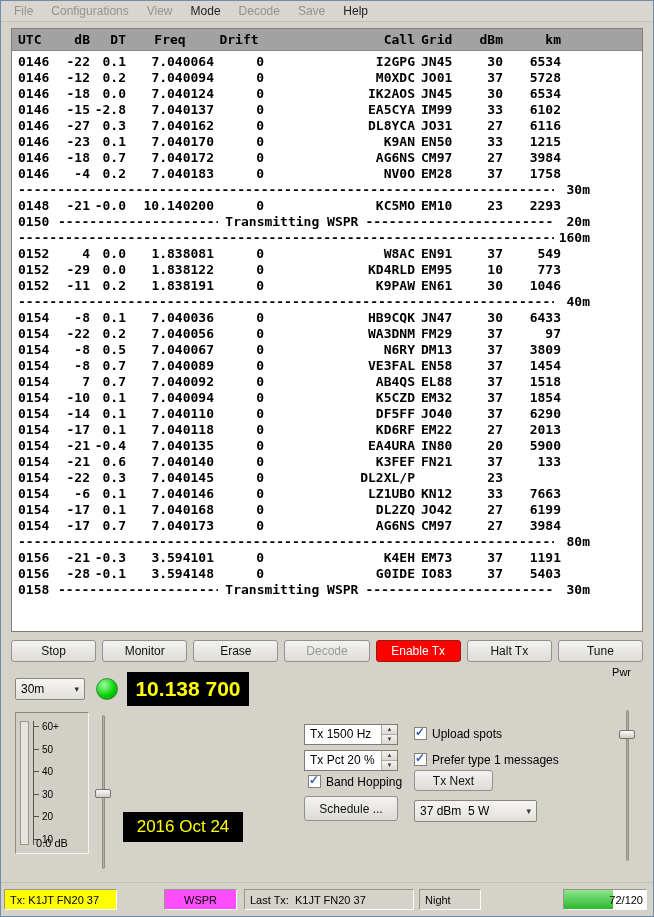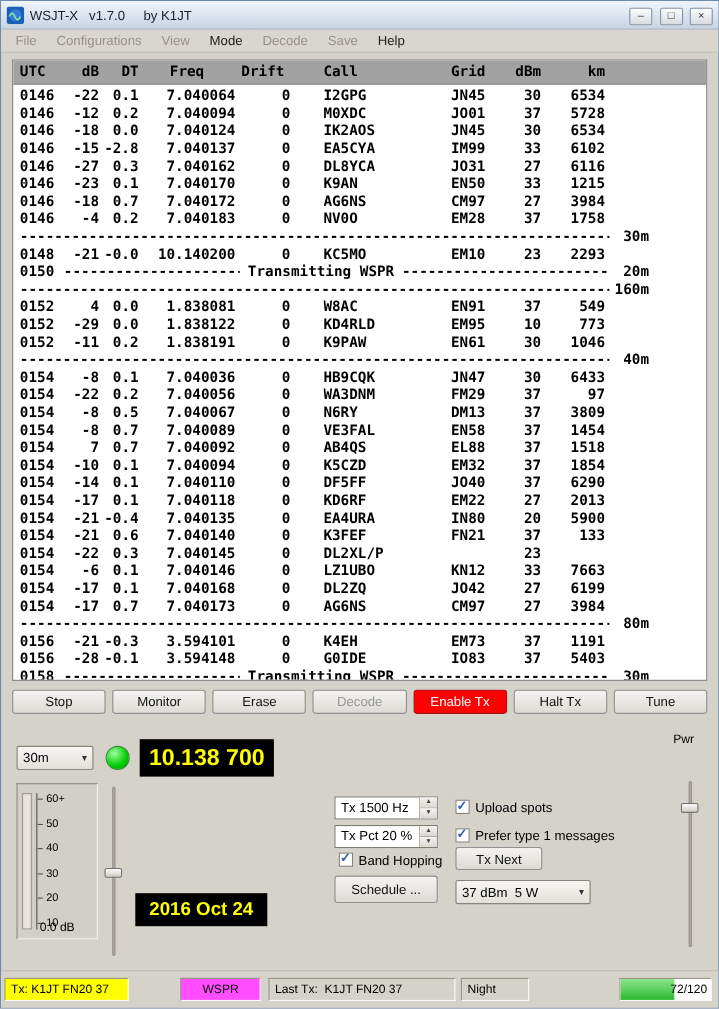--- a/index.html
+++ b/index.html
@@ -24,36 +24,36 @@
     flex-direction:column;overflow:hidden;font-family:"DejaVu Sans Mono",monospace;font-weight:bold;font-size:13px;color:#000;}
   .thead{flex:0 0 22px;background:#a2a2a2;display:flex;align-items:center;border-bottom:1px solid #8a8a8a;}
   .tbody{flex:1;overflow:hidden;padding-top:3px;}
   .trow{display:flex;height:16px;line-height:16px;align-items:center;}
   .cell{white-space:pre;overflow:hidden;}
   .col-utc{width:46px;padding-left:6px;}
   .col-db{width:32px;text-align:right;}
   .col-dt{width:36px;text-align:right;}
   .col-freq{width:88px;text-align:right;}
   .col-drift{width:50px;text-align:right;}
-  .col-call{width:110px;margin-left:30px;}
+  .col-call{width:110px;margin-left:41px;text-align:right;}
   .col-grid{width:64px;padding-left:6px;}
   .col-dbm{width:24px;text-align:right;}
   .col-km{width:58px;text-align:right;}
   .col-tail{flex:1;}
   .thead .col-freq,.thead .col-drift{text-align:center;}
   .dashes{overflow:hidden;white-space:pre;}
   .dash-f{flex:1 1 0;}
   .dash-l{flex:0.85 1 0;}
   .dash-r{flex:1 1 0;}
   .sep-text{padding:0 7px;}
   .sep-band{min-width:36px;text-align:right;margin-right:52px;}
   .seprow.pad{padding-left:6px;}
 
   
-  .btnrow{flex:0 0 22px;margin:8px 10px 13px;display:flex;gap:6px;}
+  .btnrow{flex:0 0 22px;margin:8px 10px 0;display:flex;gap:6px;}
   .pushbtn{border:1px solid #919191;border-radius:3px;background:linear-gradient(#f4f3f1,#dddbd6);
     font-size:12px;color:#111;font-family:inherit;padding:0;}
   .btnrow .pushbtn{flex:1;height:22px;}
   .pushbtn.danger{background:var(--enable-tx,#ff0000);color:#fff;border-color:#a31515;}
   .pushbtn.disabled{color:#999;}
 
   
   .bandrow{flex:0 0 34px;margin:10px 14px 0;display:flex;align-items:center;}
   .combo{display:flex;align-items:center;justify-content:space-between;background:linear-gradient(#f7f6f4,#e2e0da);
     border:1px solid #89857c;border-radius:2px;font-size:12px;padding:0 5px;}
@@ -102,56 +102,41 @@
   .chk.upload{left:413px;top:18px;}
   .chk.prefer{left:413px;top:44px;}
   .chk.hop{left:307px;top:66px;}
 
   .ctl-btn{position:absolute;}
   .ctl-btn.txnext{left:413px;top:62px;width:79px;height:21px;}
   .ctl-btn.schedule{left:303px;top:88px;width:94px;height:25px;}
   .combo.power{position:absolute;left:413px;top:92px;width:123px;height:22px;}
 
   .lcd{position:absolute;left:122px;width:120px;height:30px;background:#000;color:var(--freq-text,#ffff00);
-    display:flex;align-items:center;justify-content:center;font-size:17px;font-weight:bold;white-space:pre;}
+    display:flex;align-items:center;justify-content:center;font-size:17px;font-weight:normal;white-space:pre;}
   .lcd.date{top:104px;}
   .lcd.time{top:138px;}
 
   
   .statusbar{flex:0 0 34px;position:relative;margin-top:4px;background:#d5d2ca;border-top:1px solid #c2bfb7;font-size:11px;}
   .sb-item{position:absolute;top:6px;height:21px;border:1px solid;border-color:#989589 #fbfaf7 #fbfaf7 #989589;
     display:flex;align-items:center;padding:0 5px;white-space:pre;}
   .sb-tx{left:3px;width:113px;background:var(--tx-status-bg,#ffff00);}
   .sb-mode{left:163px;width:73px;background:var(--mode-badge,#ff4dff);justify-content:center;}
   .sb-lasttx{left:243px;width:170px;}
   .sb-night{left:418px;width:62px;}
   .sb-progress{left:562px;width:84px;background:#fff;padding:0;overflow:hidden;}
   .progress-fill{position:absolute;left:0;top:0;bottom:0;background:linear-gradient(#8ce68c,var(--progress-fill,#2db82d));}
   .progress-label{position:absolute;right:3px;top:0;bottom:0;display:flex;align-items:center;color:#000;}
 </style>
 </head>
 <body>
 
 <div class="window">
 
-  <div class="titlebar">
-    <span style="display:inline-flex;">
-      <svg width="16" height="16">
-          <rect width="16" height="16" rx="3" fill="#1a5fb4"></rect>
-          <circle cx="8" cy="8" r="5.5" fill="#2f7bd6"></circle>
-          <path d="M2.5 9 q2.5 -6 5 0 t5 0" stroke="#8fe89b" stroke-width="1.4" fill="none"></path>
-        </svg>
-    </span>
-    <span class="apptitle">WSJT-X   v1.7.0     by K1JT</span>
-    <span>
-      <button class="winbtn">–</button>
-      <button class="winbtn">□</button>
-      <button class="winbtn">×</button>
-    </span>
-  </div>
 
   <div class="menubar">
       <span class="menu-item disabled">File</span>
       <span class="menu-item disabled">Configurations</span>
       <span class="menu-item disabled">View</span>
       <span class="menu-item">Mode</span>
       <span class="menu-item disabled">Decode</span>
       <span class="menu-item disabled">Save</span>
       <span class="menu-item">Help</span>
     </div>

